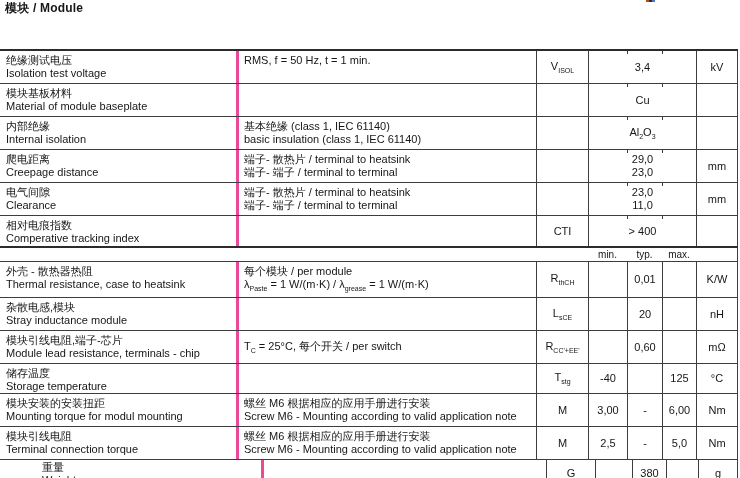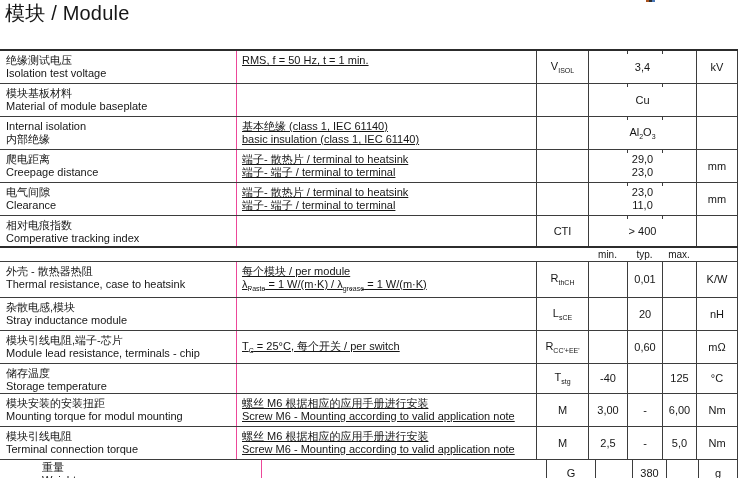--- a/index.html
+++ b/index.html
@@ -1,29 +1,29 @@
 <!DOCTYPE html>
 <html><head>
 <meta charset="utf-8">
 <style>
   html,body{margin:0;padding:0;background:#ffffff;}
   #page{position:relative;width:740px;height:478px;background:#ffffff;overflow:hidden;
         font-family:"Liberation Sans","DejaVu Sans",sans-serif;color:#161616;}
-  .title{position:absolute;left:5px;top:0px;font-size:20px;font-weight:normal;letter-spacing:.2px;}
+  .title{position:absolute;left:5px;top:0px;font-size:12px;font-weight:bold;letter-spacing:.2px;}
   .logo-frag{position:absolute;left:646px;top:0;height:2px;display:flex;}
   .logo-frag span{display:block;width:3px;height:2px;}
 
   .tbl{position:absolute;left:0;top:19px;width:738px;box-sizing:border-box;
        border-top:2px solid #2c2c2c;border-bottom:2px solid #2c2c2c;margin-top:30px;}
   .row{display:flex;box-sizing:border-box;border-bottom:1px solid #3d3d3d;width:738px;}
   .row.thickb{border-bottom:2px solid #2c2c2c;}
   .row.last{border-bottom:none;padding-left:36px;}
   .c{box-sizing:border-box;font-size:11px;line-height:13px;}
   .c.name{width:236px;padding:3px 2px 0 6px;}
-  .c.cond{width:300px;border-left:1px solid #ec4899;padding:3px 2px 0 5px;text-decoration:underline;}
+  .c.cond{width:300px;border-left:3px solid #ec4899;padding:3px 2px 0 5px;}
   .c.sym {width:52px;border-left:1px solid #3d3d3d;display:flex;align-items:center;justify-content:center;}
   .c.min {width:39px;border-left:1px solid #3d3d3d;display:flex;align-items:center;justify-content:center;}
   .c.typ {width:35px;border-left:1px solid #3d3d3d;display:flex;align-items:center;justify-content:center;}
   .c.max {width:34px;border-left:1px solid #3d3d3d;display:flex;align-items:center;justify-content:center;}
   .c.unit{width:42px;border-left:1px solid #3d3d3d;border-right:1px solid #3d3d3d;
           display:flex;align-items:center;justify-content:center;}
   .c.val {width:108px;border-left:1px solid #3d3d3d;display:flex;flex-direction:column;
           align-items:center;justify-content:center;position:relative;}
   
   .c.val::before,.c.val::after{content:"";position:absolute;top:0;width:1px;height:3px;background:#3d3d3d;}
@@ -74,22 +74,22 @@
       <div class="c cond"></div>
       <div class="c sym"></div>
       <div class="c val">
         <div><span>Cu</span></div>
       </div>
       <div class="c unit"></div>
     </div>
 
     <div class="row" style="height:33px">
       <div class="c name">
+        <div>内部绝缘</div>
         <div>Internal isolation</div>
-        <div>内部绝缘</div>
       </div>
       <div class="c cond">
         <div><span>基本绝缘  (class 1, IEC 61140)</span></div>
         <div><span>basic insulation (class 1, IEC 61140)</span></div>
       </div>
       <div class="c sym"></div>
       <div class="c val">
         <div><span>Al</span><sub>2</sub><span>O</span><sub>3</sub></div>
       </div>
       <div class="c unit"></div>

